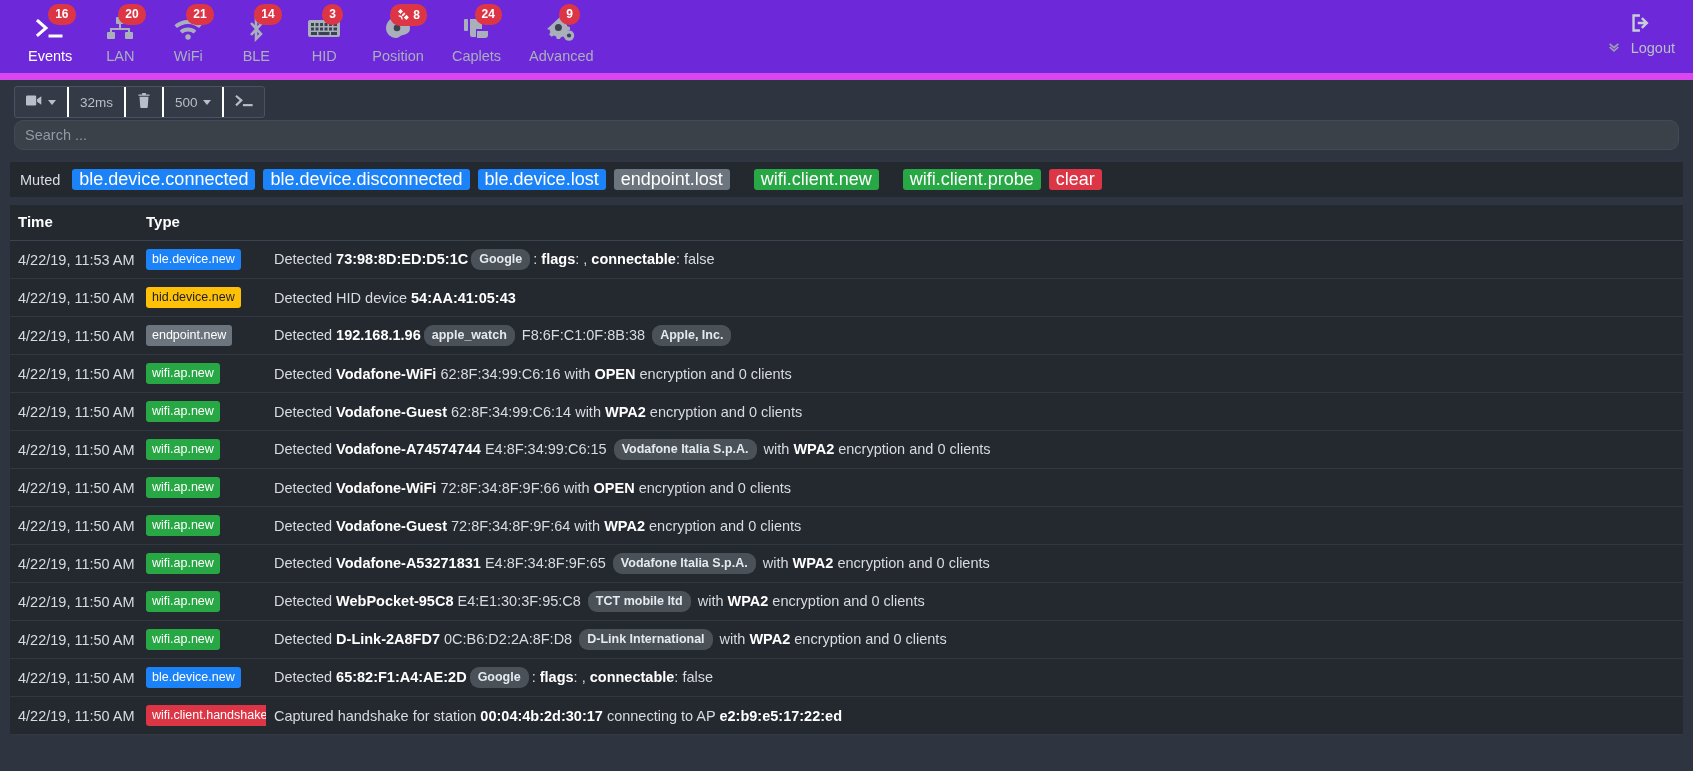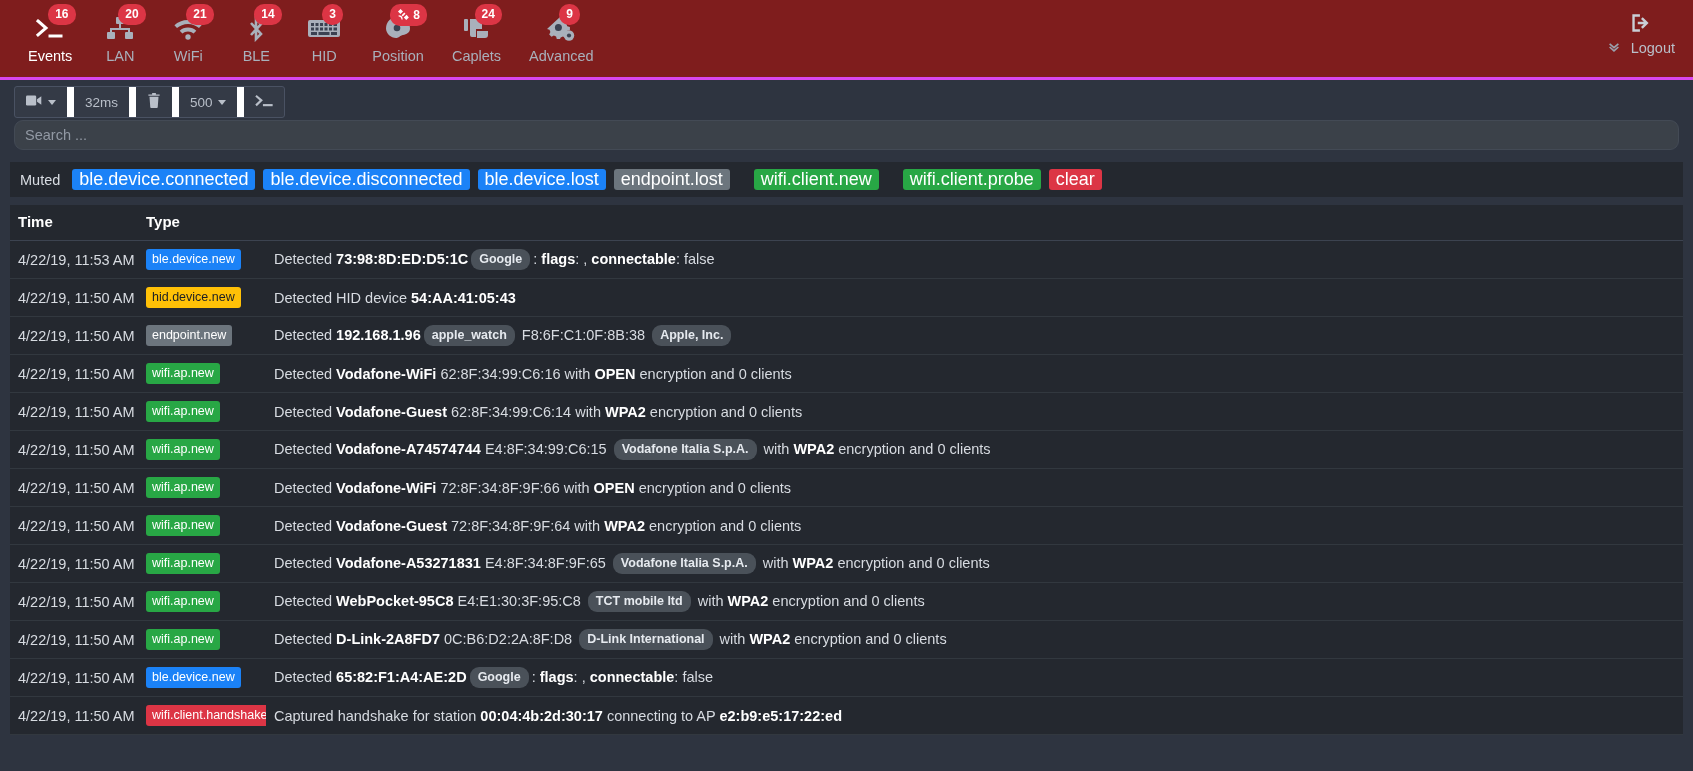--- a/index.html
+++ b/index.html
@@ -8,26 +8,26 @@
     width: 1693px; height: 771px;
     background: #2e3440;
     font-family: "Liberation Sans", sans-serif;
     overflow: hidden;
   }
   body { font-size: 14px; color: #e6e6e6; }
 
   
   .navbar {
     height: 80px;
-    background: #7f1d1d;
+    background: #6d28d9;
     display: flex;
     align-items: flex-start;
     padding: 10px 14px 0 14px;
     position: relative;
-    border-bottom: 3px solid #d946ef;
+    border-bottom: 7px solid #d946ef;
   }
   .nav-items { display: flex; align-items: flex-start; gap: 0px; }
   .nav-item {
     position: relative;
     display: flex; flex-direction: column; align-items: center;
     padding: 2px 14px 0 14px;
     cursor: pointer;
     min-width: 54px;
   }
   .nav-icon {
@@ -85,21 +85,21 @@
     align-items: stretch;
     padding: 0 14px;
     margin-top: 6px;
   }
   .cmd-group { display: flex; align-items: stretch; border: 1px solid #4a5263; border-radius: 3px; background: #343a46;}
   .cmd-btn {
     display: flex; align-items: center; justify-content: center;
     padding: 0 11px;
     color: #b9bfc9;
     font-size: 13.5px;
-    border-right: 7px solid #ffffff;
+    border-right: 2px solid #ffffff;
     cursor: pointer;
     gap: 5px;
     white-space: nowrap;
   }
   .cmd-btn:last-child { border-right: none; }
   .caret-dn {
     width: 0; height: 0;
     border-left: 4px solid transparent;
     border-right: 4px solid transparent;
     border-top: 5px solid #b9bfc9;

